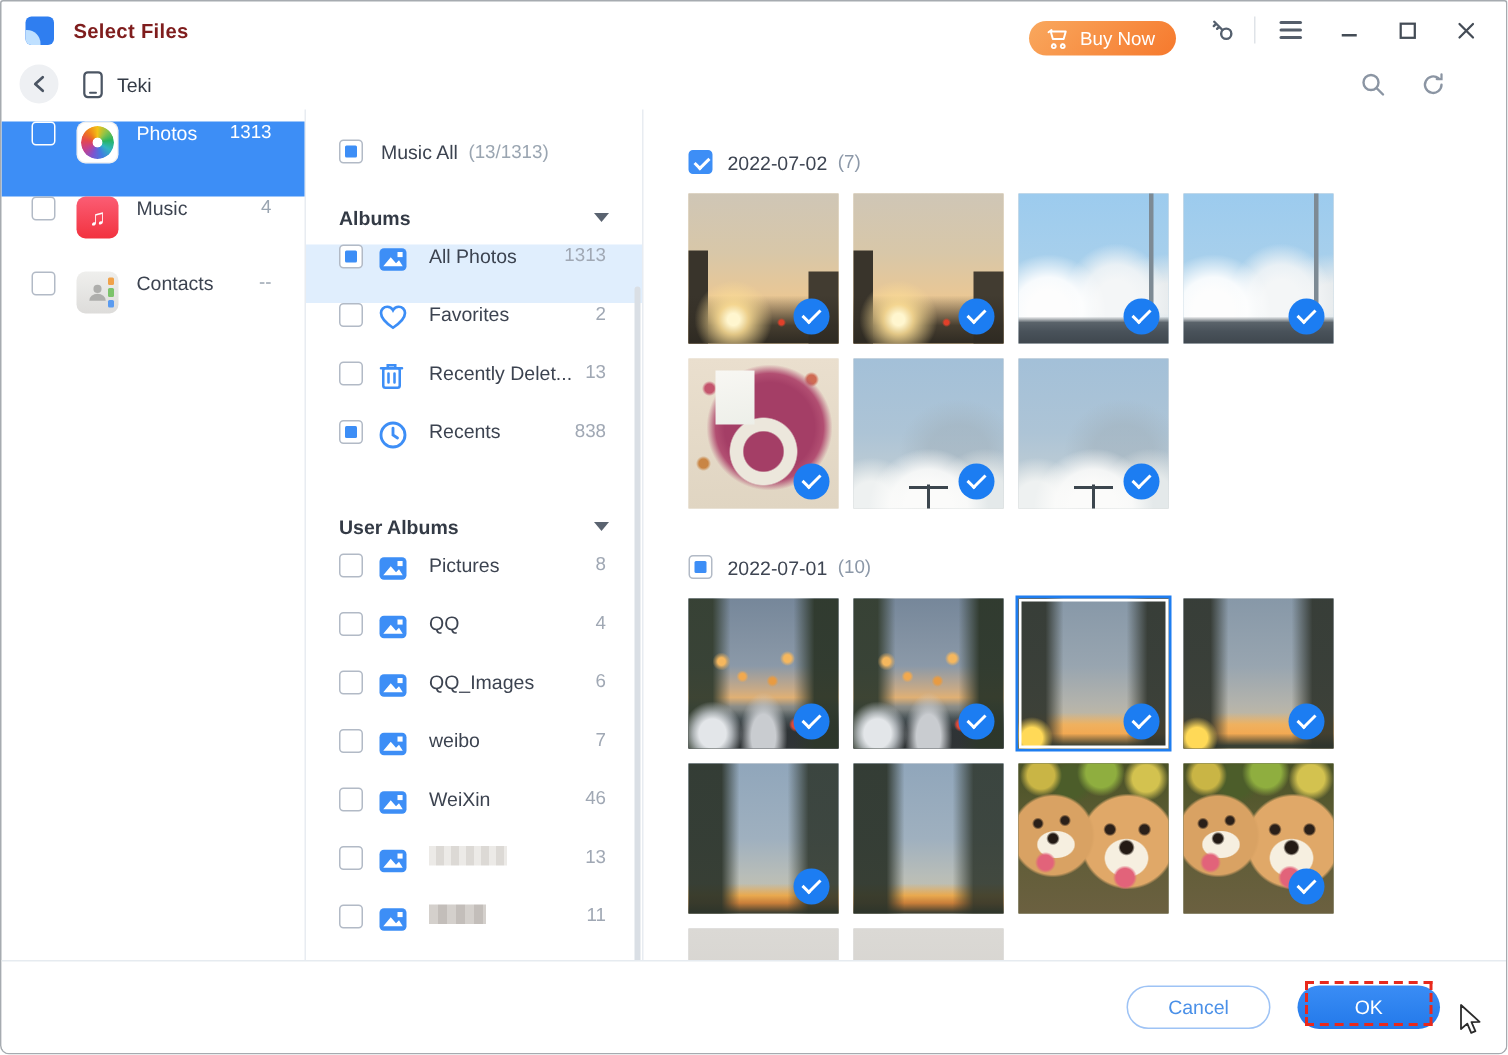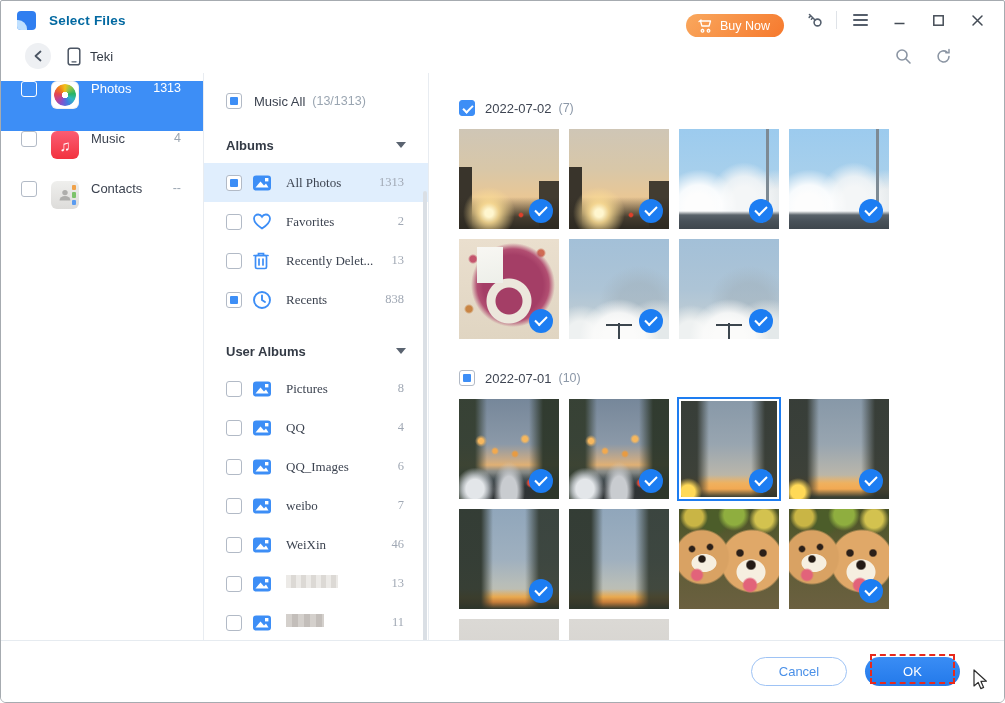--- a/index.html
+++ b/index.html
@@ -3,31 +3,31 @@
 <meta charset="utf-8">
 <style>
   * { margin:0; padding:0; box-sizing:border-box; }
   html,body { width:1005px; height:703px; background:#fff; font-family:"Liberation Sans", sans-serif; overflow:hidden; }
   .window { position:relative; width:1005px; height:703px; border:1px solid #a6abb0; border-radius:2px 2px 6px 6px; background:#fff; display:flex; flex-direction:column; overflow:hidden; }
 
   
   .titlebar { height:38px; display:flex; align-items:center; padding:0 14px 0 16px; flex:0 0 auto; }
   .app-logo { width:19px; height:19px; border-radius:4px; background:#2f7ef0; position:relative; overflow:hidden; }
   .app-logo::after { content:""; position:absolute; left:0; bottom:0; width:10px; height:10px; background:#bfe0ff; border-radius:0 9px 0 0; }
-  .app-title { margin-left:13px; font-size:13.5px; font-weight:700; color:#0369a1; letter-spacing:.2px; }
+  .app-title { margin-left:13px; font-size:13.5px; font-weight:700; color:#7f1d1d; letter-spacing:.2px; }
   .tb-right { margin-left:auto; display:flex; align-items:center; }
   .buy-now { display:flex; align-items:center; gap:7px; height:23px; padding:0 14px 0 12px; border-radius:12px;
     background:linear-gradient(135deg,#f9a85e,#f6792d); color:#fff; font-size:12.5px; cursor:pointer;margin-top:11px; }
   .icon-btn { display:flex; align-items:center; justify-content:center; width:26px; height:26px; cursor:pointer; }
   .tb-divider { width:1px; height:18px; background:#dfe3e8; margin:0 10px 0 8px; }
   .hamburger { display:flex; flex-direction:column; gap:3px; }
   .hamburger span { display:block; width:15px; height:2px; background:#555e6b; border-radius:1px; }
 
   
-  .devicebar { height:34px; display:flex; align-items:center; padding:0 24px; flex:0 0 auto; }
+  .devicebar { height:34px; display:flex; align-items:center; padding:0 12px; flex:0 0 auto; }
   .back-btn { width:26px; height:26px; border-radius:50%; background:#eef0f3; display:flex; align-items:center; justify-content:center; cursor:pointer; }
   .device-phone { margin-left:16px; display:flex; align-items:center; }
   .device-name { margin-left:9px; font-size:13px; color:#333a45; font-weight:500; }
   .db-right { margin-left:auto; display:flex; align-items:center; gap:14px; margin-right:24px; }
 
   
   .content { flex:0 0 567px; display:flex; min-height:0; }
 
   
   .sidebar { width:203px; flex:0 0 203px; border-right:1px solid #e8ecf1; padding-top:8px; }
@@ -55,21 +55,21 @@
   .cb.checked::after { content:""; position:absolute; left:3px; top:4px; width:8px; height:4px; border-left:2px solid #fff; border-bottom:2px solid #fff; transform:rotate(-45deg); }
 
   
   .albums { width:225px; flex:0 0 225px; border-right:1px solid #e8ecf1; padding-top:16px; position:relative; overflow:hidden; }
   .select-all { display:flex; align-items:center; padding:0 20px 0 22px; height:24px; }
   .select-all .sa-label { margin-left:12px; font-size:13px; color:#3c4350; font-weight:500; }
   .select-all .sa-progress { margin-left:7px; font-size:12.5px; color:#9aa5b1; }
   .alb-header { display:flex; align-items:center; padding:0 22px; margin-top:22px; height:20px; }
   .alb-header .h-title { font-size:13px; font-weight:700; color:#333a45; }
   .caret { margin-left:auto; width:0; height:0; border-left:5px solid transparent; border-right:5px solid transparent; border-top:6px solid #5a6370; cursor:pointer; }
-  .alb-row { height:39px; display:flex; align-items:center; padding:0 24px 0 22px; cursor:pointer;font-family:Liberation Serif, serif; }
+  .alb-row { height:39px; display:flex; align-items:flex-start; padding:0 24px 0 22px; cursor:pointer; }
   .alb-row.hl { background:#e0eefd; }
   .alb-row .a-icon { margin-left:10px; flex:0 0 20px; display:flex; }
   .alb-row .a-label { margin-left:14px; font-size:13px; color:#3c4350; white-space:nowrap; }
   .alb-row .a-count { margin-left:auto; font-size:12.5px; color:#a0a8b4; }
   .redacted1 { display:inline-block; width:52px; height:13px; background:repeating-linear-gradient(90deg,#eceae7 0 5px,#dcd9d5 5px 10px); filter:blur(.4px); }
   .redacted2 { display:inline-block; width:38px; height:13px; background:repeating-linear-gradient(90deg,#d4d0cc 0 6px,#c3beba 6px 12px); filter:blur(.4px); }
   .alb-scrollthumb { position:absolute; right:1px; top:118px; width:4px; height:505px; border-radius:2px; background:#dadfe5; }
 
   
   .photos-main { flex:1; padding:27px 0 0 30px; overflow:hidden; }

